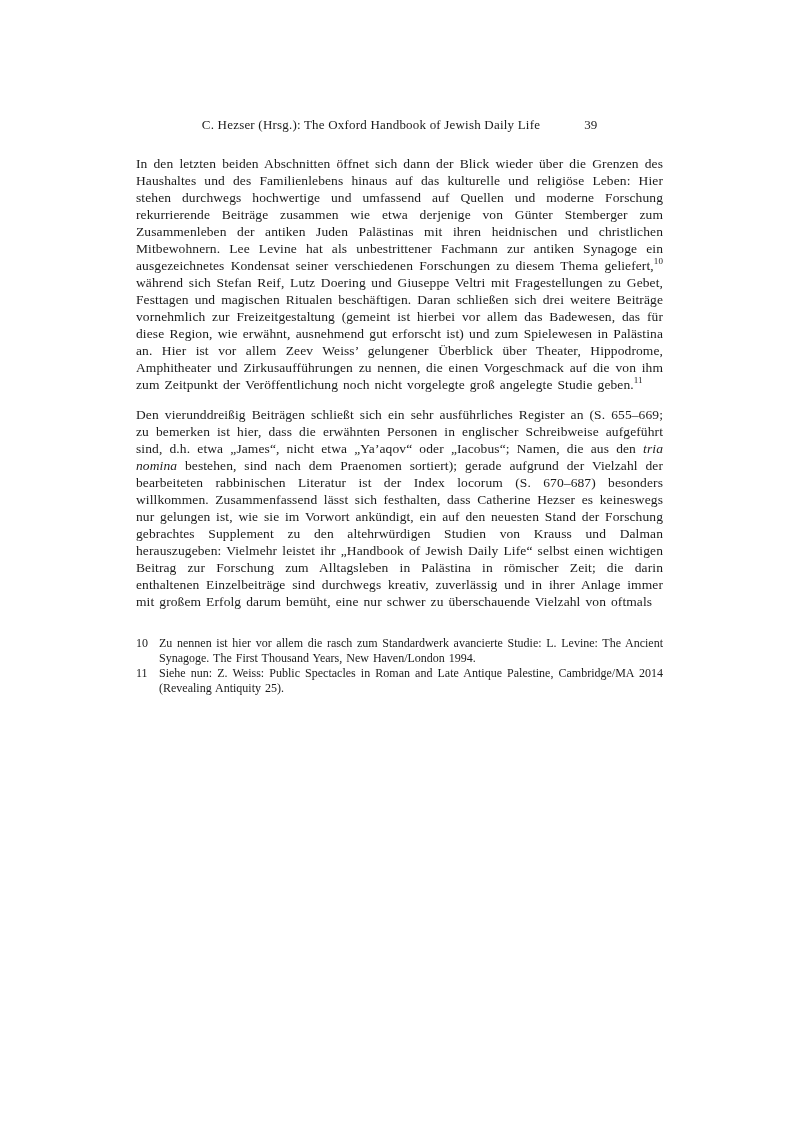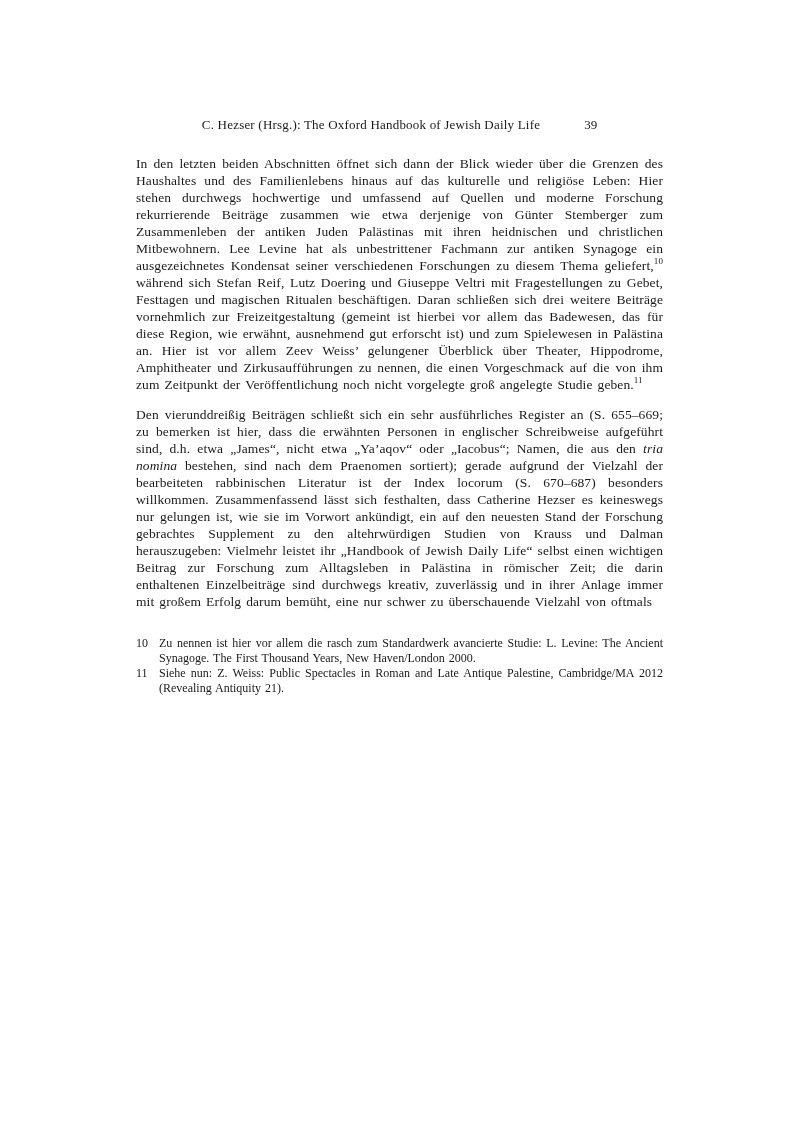--- a/index.html
+++ b/index.html
@@ -102,22 +102,22 @@
 
       <p class="para"><span>In den letzten beiden Abschnitten öffnet sich dann der Blick wieder über die Grenzen des Haushaltes und des Familienlebens hinaus auf das kulturelle und religiöse Leben: Hier stehen durchwegs hochwertige und umfassend auf Quellen und moderne Forschung rekurrierende Beiträge zusammen wie etwa derjenige von Günter Stemberger zum Zusammenleben der antiken Juden Palästinas mit ihren heidnischen und christlichen Mitbewohnern. Lee Levine hat als unbestrittener Fachmann zur antiken Synagoge ein ausgezeichnetes Kondensat seiner verschiedenen Forschungen zu diesem Thema geliefert,</span><sup class="fnref">10</sup><span> während sich Stefan Reif, Lutz Doering und Giuseppe Veltri mit Fragestellungen zu Gebet, Festtagen und magischen Ritualen beschäftigen. Daran schließen sich drei weitere Beiträge vornehmlich zur Freizeitgestaltung (gemeint ist hierbei vor allem das Badewesen, das für diese Region, wie erwähnt, ausnehmend gut erforscht ist) und zum Spielewesen in Palästina an. Hier ist vor allem Zeev Weiss’ gelungener Überblick über Theater, Hippodrome, Amphitheater und Zirkusaufführungen zu nennen, die einen Vorgeschmack auf die von ihm zum Zeitpunkt der Veröffentlichung noch nicht vorgelegte groß angelegte Studie geben.</span><sup class="fnref">11</sup></p>
 
       <p class="para"><span>Den vierunddreißig Beiträgen schließt sich ein sehr ausführliches Register an (S. 655–669; zu bemerken ist hier, dass die erwähnten Personen in englischer Schreibweise aufgeführt sind, d.h. etwa „James“, nicht etwa „Ya’aqov“ oder „Iacobus“; Namen, die aus den </span><em class="latin">tria nomina</em><span> bestehen, sind nach dem Praenomen sortiert); gerade aufgrund der Vielzahl der bearbeiteten rabbinischen Literatur ist der Index locorum (S. 670–687) besonders willkommen. Zusammenfassend lässt sich festhalten, dass Catherine Hezser es keineswegs nur gelungen ist, wie sie im Vorwort ankündigt, ein auf den neuesten Stand der Forschung gebrachtes Supplement zu den altehrwürdigen Studien von Krauss und Dalman herauszugeben: Vielmehr leistet ihr „Handbook of Jewish Daily Life“ selbst einen wichtigen Beitrag zur Forschung zum Alltagsleben in Palästina in römischer Zeit; die darin enthaltenen Einzelbeiträge sind durchwegs kreativ, zuverlässig und in ihrer Anlage immer mit großem Erfolg darum bemüht, eine nur schwer zu überschauende Vielzahl von oftmals</span></p>
 
     </div>
 
     <div class="footnotes">
       <div class="footnote">
         <span class="fn-num">10</span>
-        <span class="fn-text">Zu nennen ist hier vor allem die rasch zum Standardwerk avancierte Studie: L. Levine: The Ancient Synagoge. The First Thousand Years, New Haven/London 2000.</span>
+        <span class="fn-text">Zu nennen ist hier vor allem die rasch zum Standardwerk avancierte Studie: L. Levine: The Ancient Synagoge. The First Thousand Years, New Haven/London 1994.</span>
       </div>
       <div class="footnote">
         <span class="fn-num">11</span>
-        <span class="fn-text">Siehe nun: Z. Weiss: Public Spectacles in Roman and Late Antique Palestine, Cambridge/MA 2012 (Revealing Antiquity 21).</span>
+        <span class="fn-text">Siehe nun: Z. Weiss: Public Spectacles in Roman and Late Antique Palestine, Cambridge/MA 2014 (Revealing Antiquity 25).</span>
       </div>
     </div>
 
   </div>
 </div>
 
 </body></html>

